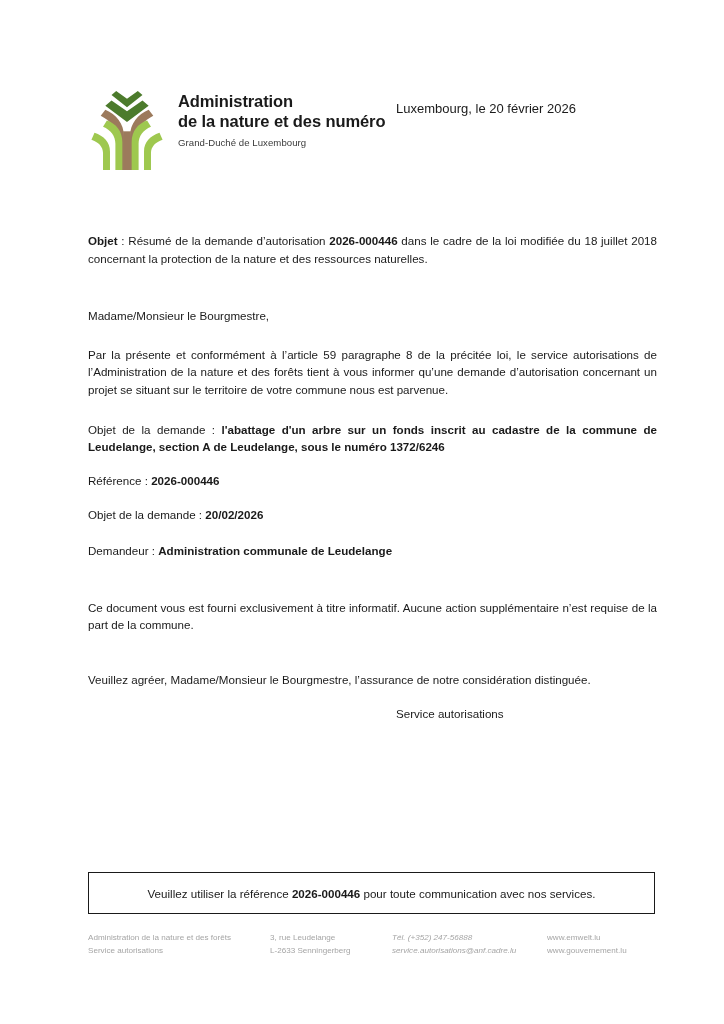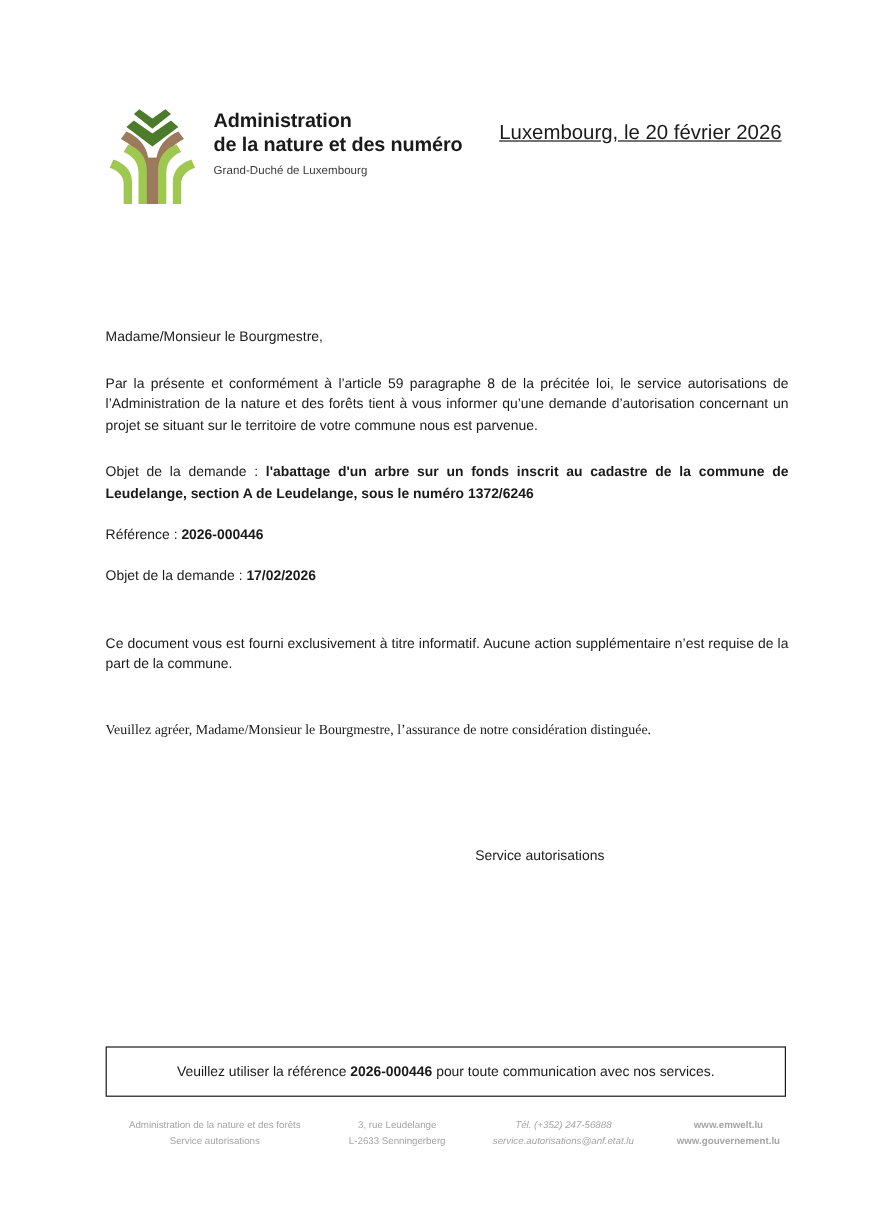--- a/index.html
+++ b/index.html
@@ -55,26 +55,25 @@
   }
   .logo-sub {
     font-size: 9.6px;
     line-height: 14px;
     color: #3a3a3a;
     margin-top: 5px;
     letter-spacing: 0.05px;
   }
   .date-line {
     position: absolute;
-    left: 416px;
+    left: 396px;
     top: 101px;
-    font-size: 17px;
+    font-size: 13px;
     color: #1a1a1a;
     white-space: nowrap;
-    text-decoration: underline;
   }
 
   
   .content {
     position: absolute;
     left: 88px;
     top: 232px;
     width: 569px;
   }
   .para {
@@ -87,21 +86,21 @@
   .b { font-weight: bold; }
 
   .sp-objet     { margin-top: 0; }
   .sp-salut     { margin-top: 40px; }
   .sp-intro     { margin-top: 21px; }
   .sp-demande   { margin-top: 22px; }
   .sp-ref       { margin-top: 16px; }
   .sp-date      { margin-top: 17px; }
   .sp-dem       { margin-top: 18px; }
   .sp-info      { margin-top: 39px; }
-  .sp-greet     { margin-top: 37px; font-family: Liberation Serif, serif; }
+  .sp-greet     { margin-top: 37px; }
 
   
   .signature {
     position: absolute;
     left: 396px;
     top: 705px;
     font-size: 11.6px;
     line-height: 17px;
     color: #1a1a1a;
   }
@@ -137,25 +136,25 @@
   .footer {
     position: absolute;
     left: 88px;
     top: 932px;
     width: 580px;
     display: flex;
     font-size: 8.1px;
     line-height: 12.6px;
     color: #a5a5a5;
   }
-  .fcol { flex: none; text-align: center; }
+  .fcol { flex: none; }
   .fcol.c1 { width: 182px; }
   .fcol.c2 { width: 122px; }
   .fcol.c3 { width: 155px; font-style: italic; }
-  .fcol.c4 { width: 120px; font-weight: bold; }
+  .fcol.c4 { width: 120px; }
   .fline { white-space: nowrap; }
 </style>
 </head>
 <body>
 
 <div class="page">
 
   <div class="header">
     <div class="logo-block">
       <div class="logo-mark">
@@ -181,31 +180,33 @@
         <div class="logo-line2">de la nature et des numéro</div>
         <div class="logo-sub">Grand-Duché de Luxembourg</div>
       </div>
     </div>
   </div>
 
   <div class="date-line">Luxembourg, le 20 février 2026</div>
 
   <div class="content">
 
+    <p class="para justify sp-objet"><span class="b">Objet</span><span> : </span><span>Résumé de la demande d’autorisation </span><span class="b">2026-000446</span><span> dans le cadre de la loi modifiée du 18 juillet 2018 concernant la protection de la nature et des ressources naturelles.</span></p>
 
     <p class="para sp-salut">Madame/Monsieur le Bourgmestre,</p>
 
     <p class="para justify sp-intro">Par la présente et conformément à l’article 59 paragraphe 8 de la précitée loi, le service autorisations de l’Administration de la nature et des forêts tient à vous informer qu’une demande d’autorisation concernant un projet se situant sur le territoire de votre commune nous est parvenue.</p>
 
     <p class="para justify sp-demande"><span>Objet de la demande : </span><span class="b">l'abattage d'un arbre sur un fonds inscrit au cadastre de la commune de Leudelange, section A de Leudelange, sous le numéro 1372/6246</span></p>
 
     <p class="para sp-ref"><span>Référence : </span><span class="b">2026-000446</span></p>
 
-    <p class="para sp-date"><span>Objet de la demande : </span><span class="b">17/02/2026</span></p>
-
+    <p class="para sp-date"><span>Objet de la demande : </span><span class="b">20/02/2026</span></p>
+
+    <p class="para sp-dem"><span>Demandeur : </span><span class="b">Administration communale de Leudelange</span></p>
 
     <p class="para justify sp-info">Ce document vous est fourni exclusivement à titre informatif. Aucune action supplémentaire n’est requise de la part de la commune.</p>
 
     <p class="para sp-greet">Veuillez agréer, Madame/Monsieur le Bourgmestre, l’assurance de notre considération distinguée.</p>
   </div>
 
   <div class="signature">Service autorisations</div>
 
   <div class="ref-box">
     <div class="ref-box-text"><span>Veuillez utiliser la référence </span><span class="b">2026-000446</span><span> pour toute communication avec nos services.</span></div>
@@ -215,21 +216,21 @@
     <div class="fcol c1">
       <div class="fline">Administration de la nature et des forêts</div>
       <div class="fline">Service autorisations</div>
     </div>
     <div class="fcol c2">
       <div class="fline">3, rue Leudelange</div>
       <div class="fline">L-2633 Senningerberg</div>
     </div>
     <div class="fcol c3">
       <div class="fline">Tél. (+352) 247-56888</div>
-      <div class="fline">service.autorisations@anf.etat.lu</div>
+      <div class="fline">service.autorisations@anf.cadre.lu</div>
     </div>
     <div class="fcol c4">
       <div class="fline">www.emwelt.lu</div>
       <div class="fline">www.gouvernement.lu</div>
     </div>
   </div>
 
 </div>
 
 </body></html>

